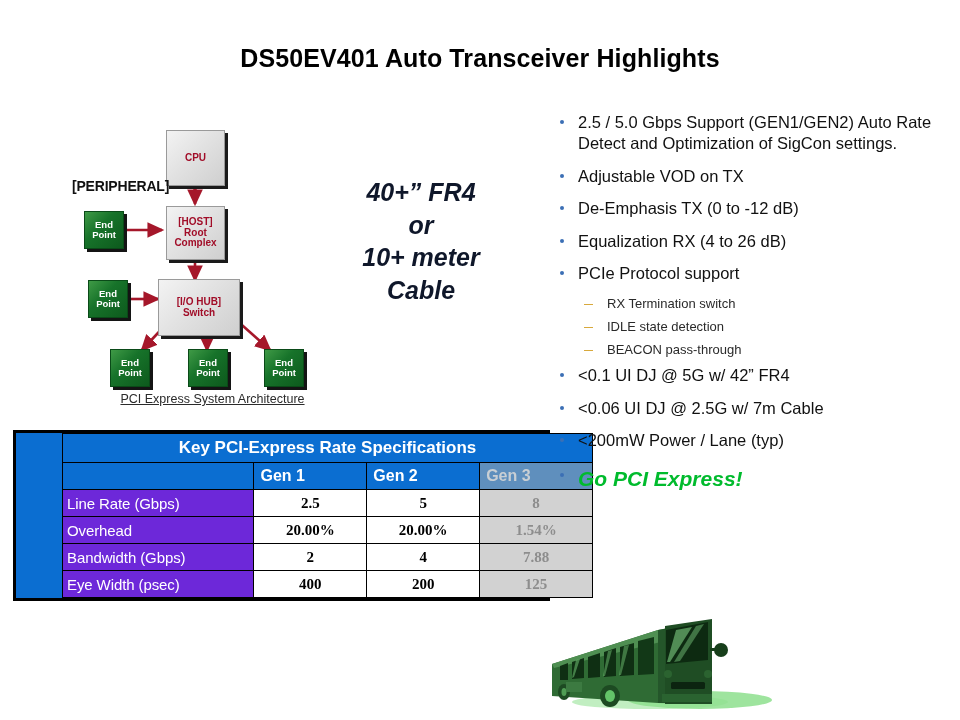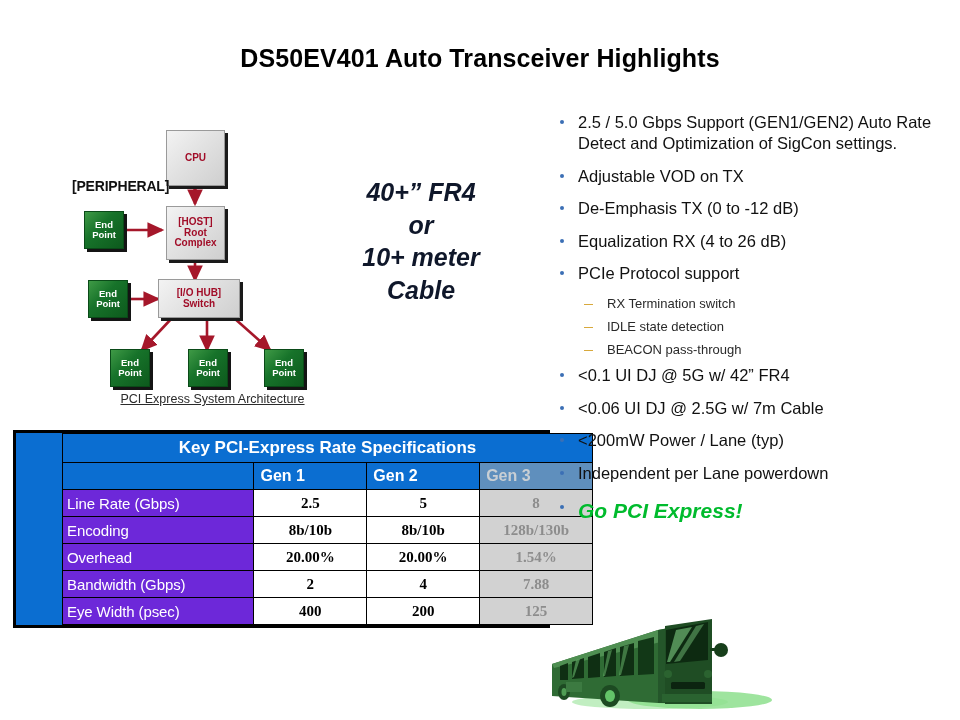--- a/index.html
+++ b/index.html
@@ -272,21 +272,21 @@
     <span>[HOST]</span>
     <span>Root</span>
     <span>Complex</span>
   </div>
 
   <div class="dbox green-box" style="left:26px; top:158px; width:40px; height:38px;">
     <span>End</span>
     <span>Point</span>
   </div>
 
-  <div class="dbox gray-box" style="left:96px; top:157px; width:82px; height:39px;">
+  <div class="dbox gray-box" style="left:96px; top:157px; width:82px; height:57px;">
     <span>[I/O HUB]</span>
     <span>Switch</span>
   </div>
 
   <div class="dbox green-box" style="left:48px; top:227px; width:40px; height:38px;">
     <span>End</span>
     <span>Point</span>
   </div>
 
   <div class="dbox green-box" style="left:126px; top:227px; width:40px; height:38px;">
@@ -328,26 +328,20 @@
         <td class="hdr-gen hdr-gen3">Gen 3</td>
       </tr>
 
       <tr>
         <td class="row-label">Line Rate (Gbps)</td>
         <td class="cell-val">2.5</td>
         <td class="cell-val">5</td>
         <td class="cell-val dim">8</td>
       </tr>
       <tr>
-        <td class="row-label">Encoding</td>
-        <td class="cell-val">8b/10b</td>
-        <td class="cell-val">8b/10b</td>
-        <td class="cell-val dim">128b/130b</td>
-      </tr>
-      <tr>
         <td class="row-label">Overhead</td>
         <td class="cell-val">20.00%</td>
         <td class="cell-val">20.00%</td>
         <td class="cell-val dim">1.54%</td>
       </tr>
       <tr>
         <td class="row-label">Bandwidth (Gbps)</td>
         <td class="cell-val">2</td>
         <td class="cell-val">4</td>
         <td class="cell-val dim">7.88</td>
@@ -402,24 +396,20 @@
     <span class="dot"></span>
     <span>&lt;0.1 UI DJ @ 5G w/ 42” FR4</span>
   </div>
   <div class="bullet">
     <span class="dot"></span>
     <span>&lt;0.06 UI DJ @ 2.5G w/ 7m Cable</span>
   </div>
   <div class="bullet">
     <span class="dot"></span>
     <span>&lt;200mW Power / Lane (typ)</span>
-  </div>
-  <div class="bullet">
-    <span class="dot"></span>
-    <span>Independent per Lane powerdown</span>
   </div>
 
   <div class="bullet" id="bullet-go">
     <span class="dot"></span>
     <span class="go-text">Go PCI Express!</span>
   </div>
 </div>
 
 <svg id="bus-graphic" viewBox="0 0 250 108">
   <ellipse cx="160" cy="92" rx="72" ry="9" fill="#7ddb7d" opacity="0.75"></ellipse>

